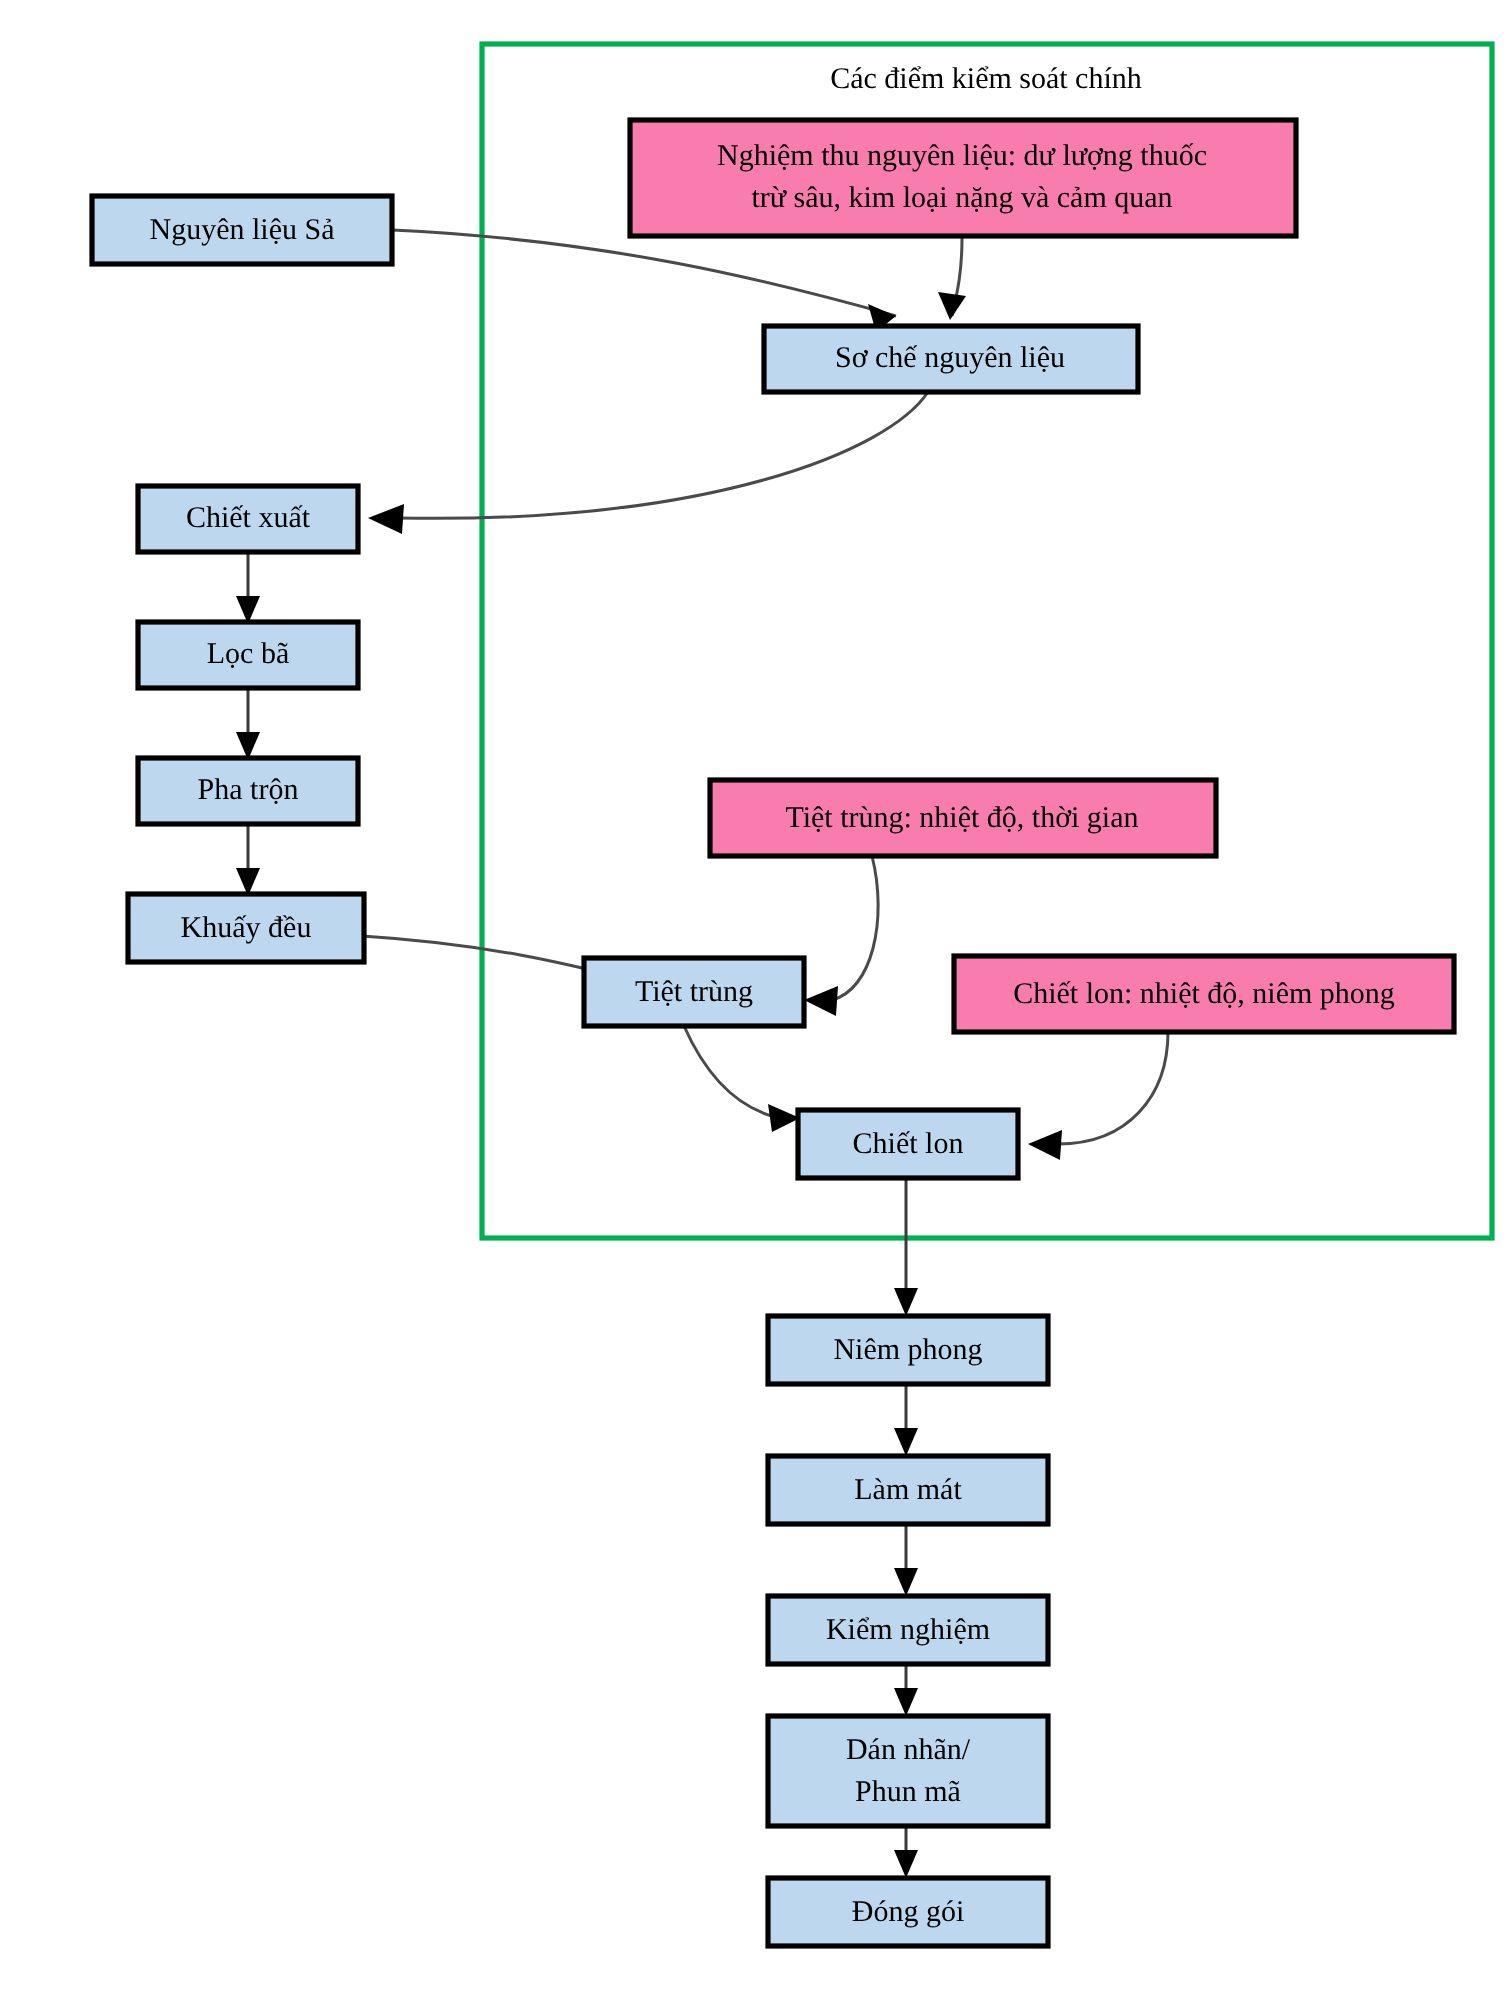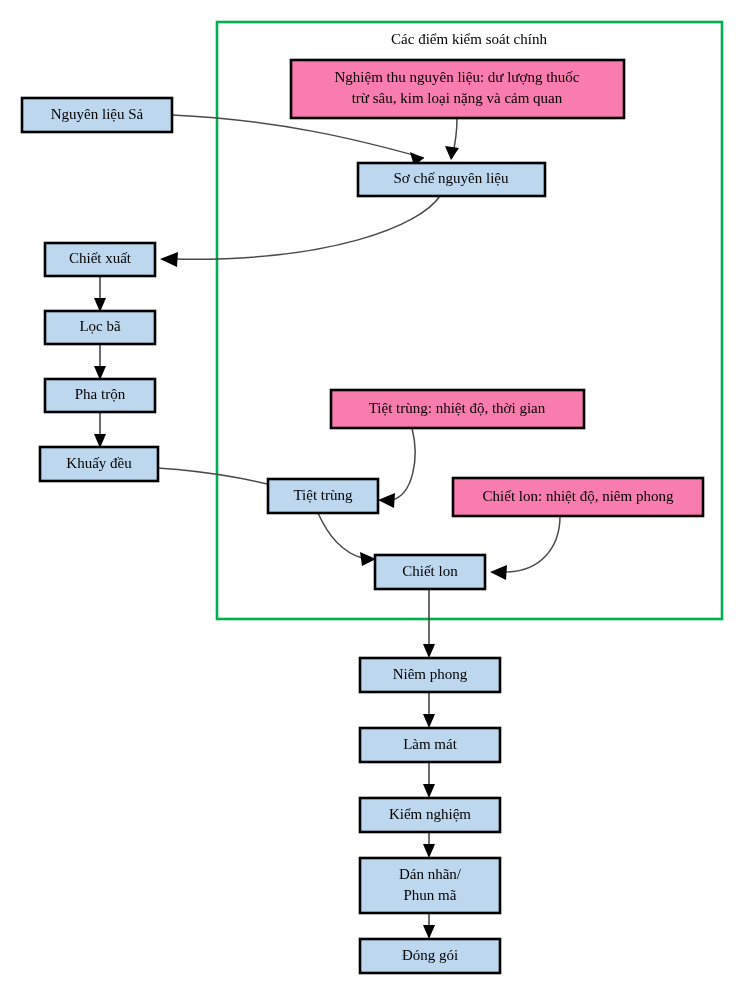--- a/index.html
+++ b/index.html
@@ -10,20 +10,21 @@
   body {
     width: 755px;
     height: 998px;
     font-family: "Liberation Serif", "DejaVu Serif", serif;
     overflow: hidden;
   }
   #diagram-root {
     position: relative;
     width: 724px;
     height: 998px;
+    margin-left: 24px;
   }
   svg.flow {
     position: absolute;
     top: 0;
     left: 0;
     width: 755px;
     height: 998px;
   }
   .node-rect {
     stroke: #000000;

